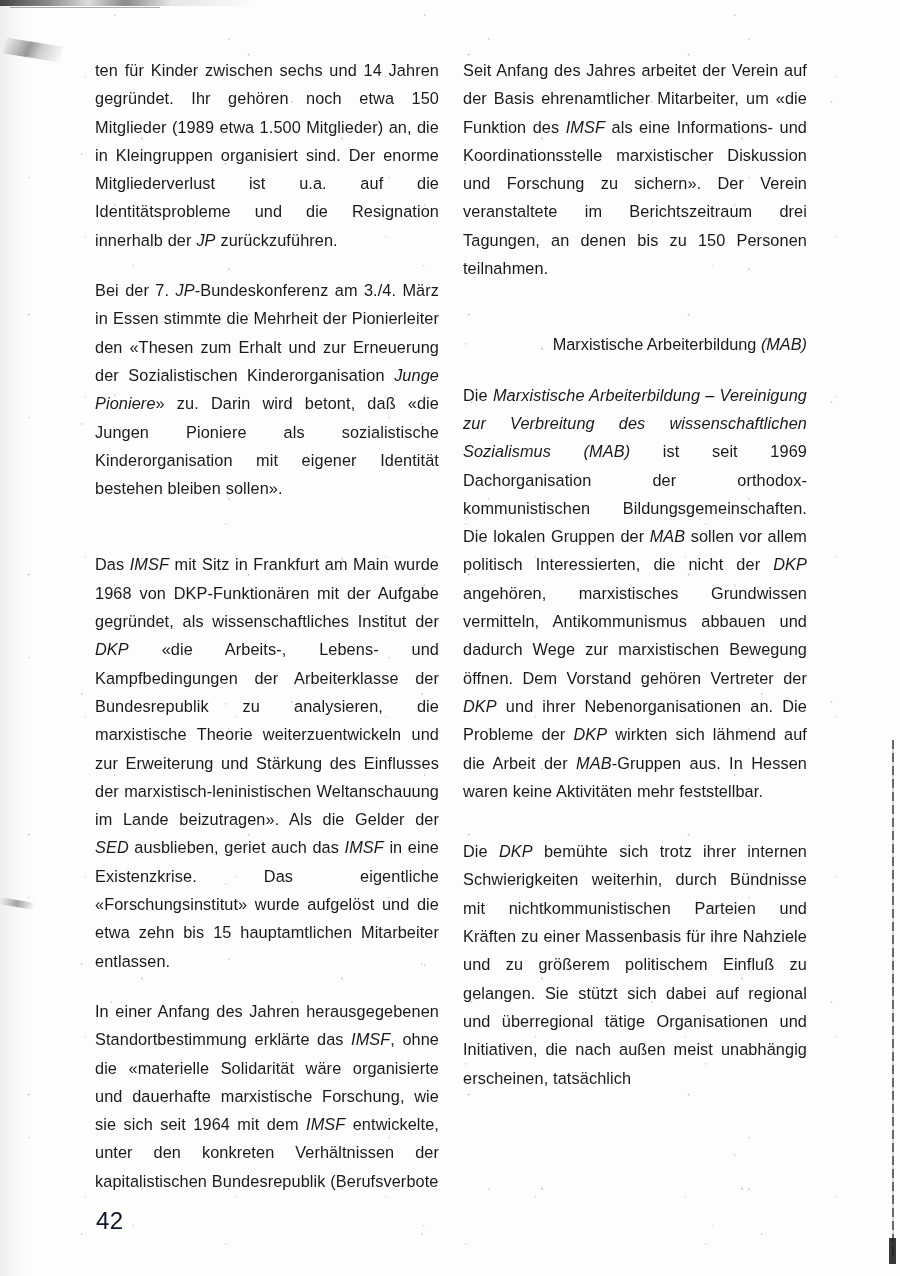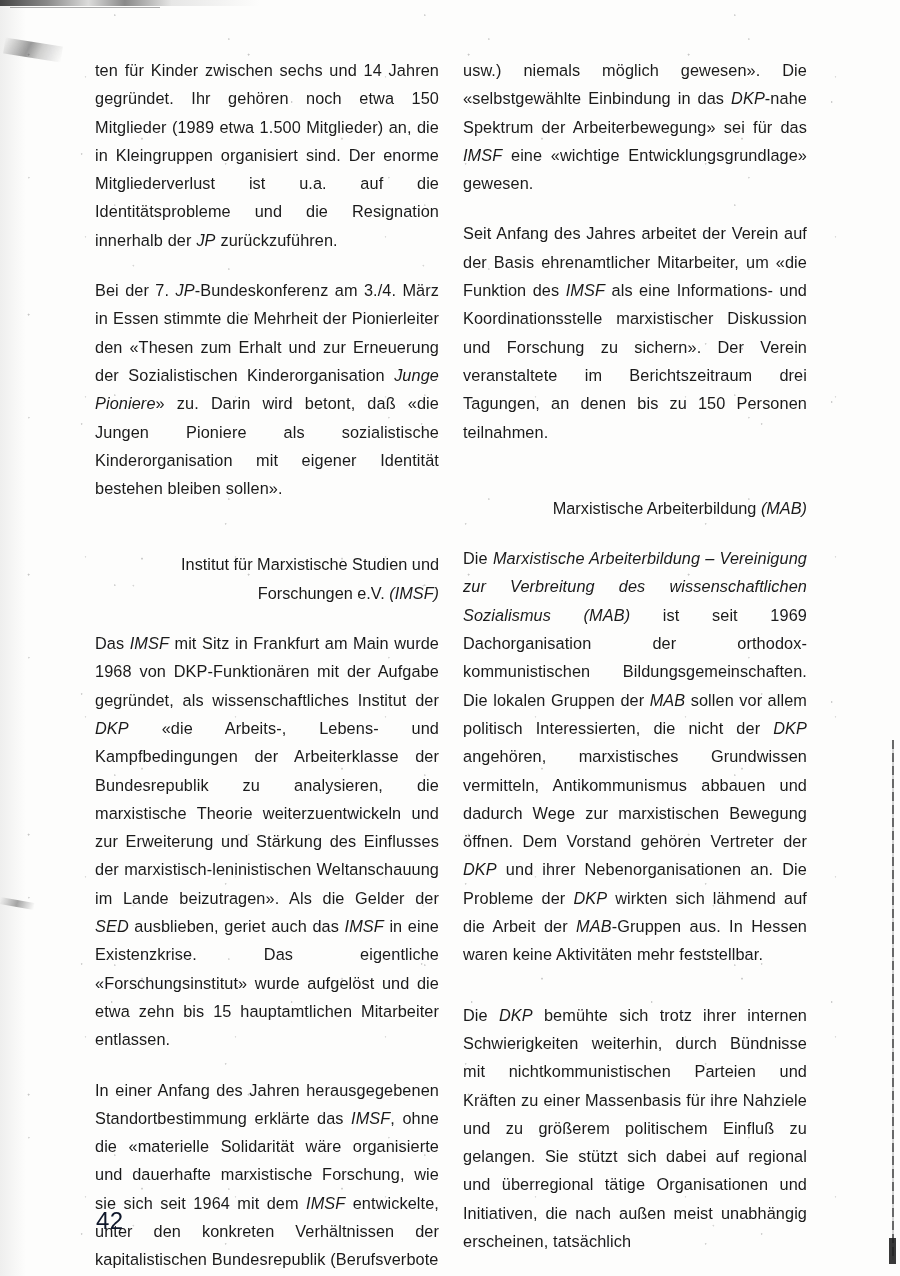--- a/index.html
+++ b/index.html
@@ -164,28 +164,26 @@
   <div class="right-rule-blot"></div>
 
   <div class="columns">
 
     <div class="col">
       <p class="para"><span>ten für Kinder zwischen sechs und 14 Jahren gegründet. Ihr gehören noch etwa 150 Mitglieder (1989 etwa 1.500 Mitglieder) an, die in Kleingruppen organisiert sind. Der enorme Mitgliederverlust ist u.a. auf die Identitätsprobleme und die Resignation innerhalb der </span><i>JP</i><span> zurückzuführen.</span></p>
       <p class="para"><span>Bei der 7. </span><i>JP</i><span>-Bundeskonferenz am 3./4. März in Essen stimmte die Mehrheit der Pionierleiter den «Thesen zum Erhalt und zur Erneuerung der Sozialistischen Kinderorganisation </span><i>Junge Pioniere</i><span>» zu. Darin wird betont, daß «die Jungen Pioniere als sozialistische Kinderorganisation mit eigener Identität bestehen bleiben sollen».</span></p>
 
       <div class="spacer-lg"></div>
 
-      <p class="heading"><span>Institut für Marxistische Studien und Forschungen e.V. </span><i>(IMSF)</i></p>
 
       <p class="para"><span>Das </span><i>IMSF</i><span> mit Sitz in Frankfurt am Main wurde 1968 von DKP-Funktionären mit der Aufgabe gegründet, als wissenschaftliches Institut der </span><i>DKP</i><span> «die Arbeits-, Lebens- und Kampfbedingungen der Arbeiterklasse der Bundesrepublik zu analysieren, die marxistische Theorie weiterzuentwickeln und zur Erweiterung und Stärkung des Einflusses der marxistisch-leninistischen Weltanschauung im Lande beizutragen». Als die Gelder der </span><i>SED</i><span> ausblieben, geriet auch das </span><i>IMSF</i><span> in eine Existenzkrise. Das eigentliche «Forschungsinstitut» wurde aufgelöst und die etwa zehn bis 15 hauptamtlichen Mitarbeiter entlassen.</span></p>
       <p class="para"><span>In einer Anfang des Jahren herausgegebenen Standortbestimmung erklärte das </span><i>IMSF</i><span>, ohne die «materielle Solidarität wäre organisierte und dauerhafte marxistische Forschung, wie sie sich seit 1964 mit dem </span><i>IMSF</i><span> entwickelte, unter den konkreten Verhältnissen der kapitalistischen Bundesrepublik (Berufsverbote</span></p>
     </div>
 
     <div class="col">
-      <p class="para"><span>usw.) niemals möglich gewesen». Die «selbstgewählte Einbindung in das </span><i>DKP</i><span>-nahe Spektrum der Arbeiterbewegung» sei für das </span><i>IMSF</i><span> eine «wichtige Entwicklungsgrundlage» gewesen.</span></p>
       <p class="para"><span>Seit Anfang des Jahres arbeitet der Verein auf der Basis ehrenamtlicher Mitarbeiter, um «die Funktion des </span><i>IMSF</i><span> als eine Informations- und Koordinationsstelle marxistischer Diskussion und Forschung zu sichern». Der Verein veranstaltete im Berichtszeitraum drei Tagungen, an denen bis zu 150 Personen teilnahmen.</span></p>
 
       <div class="spacer-lg"></div>
 
       <p class="heading"><span>Marxistische Arbeiterbildung </span><i>(MAB)</i></p>
 
       <p class="para"><span>Die </span><i>Marxistische Arbeiterbildung – Vereinigung zur Verbreitung des wissenschaftlichen Sozialismus (MAB)</i><span> ist seit 1969 Dachorganisation der orthodox-kommunistischen Bildungsgemeinschaften. Die lokalen Gruppen der </span><i>MAB</i><span> sollen vor allem politisch Interessierten, die nicht der </span><i>DKP</i><span> angehören, marxistisches Grundwissen vermitteln, Antikommunismus abbauen und dadurch Wege zur marxistischen Bewegung öffnen. Dem Vorstand gehören Vertreter der </span><i>DKP</i><span> und ihrer Nebenorganisationen an. Die Probleme der </span><i>DKP</i><span> wirkten sich lähmend auf die Arbeit der </span><i>MAB</i><span>-Gruppen aus. In Hessen waren keine Aktivitäten mehr feststellbar.</span></p>
 
       <div class="spacer-sm"></div>
 

